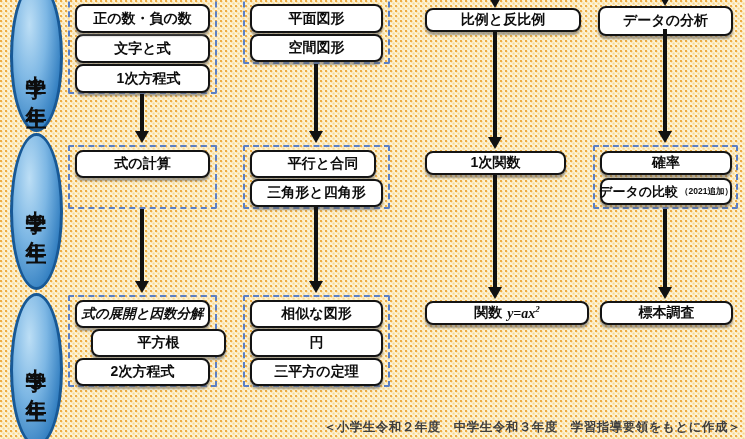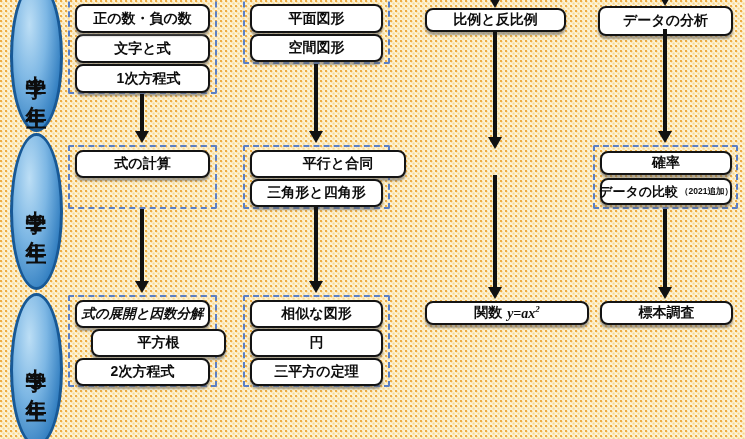--- a/index.html
+++ b/index.html
@@ -73,29 +73,30 @@
   <div class="dashed" style="left:68px;top:295px;width:149px;height:92px;"></div>
   <div class="box" style="left:75px;top:300px;width:135px;height:28px;font-size:13.5px;font-style:italic;">式の展開と因数分解</div>
   <div class="box" style="left:91px;top:329px;width:135px;height:28px;">平方根</div>
   <div class="box" style="left:75px;top:358px;width:135px;height:28px;">2次方程式</div>
 
   <div class="dashed" style="left:243px;top:-8px;width:147px;height:72px;"></div>
   <div class="box" style="left:250px;top:4px;width:133px;height:29px;text-align:right;">平面図形</div>
   <div class="box" style="left:250px;top:34px;width:133px;height:28px;">空間図形</div>
 
   <div class="dashed" style="left:243px;top:145px;width:147px;height:64px;"></div>
-  <div class="box" style="left:250px;top:150px;width:156px;height:28px;padding-left:20px;">平行と合同</div>
+  <div class="box" style="left:250px;top:150px;width:126px;height:28px;padding-left:20px;">平行と合同</div>
   <div class="box" style="left:250px;top:179px;width:133px;height:28px;">三角形と四角形</div>
 
   <div class="dashed" style="left:243px;top:295px;width:147px;height:92px;"></div>
   <div class="box" style="left:250px;top:300px;width:133px;height:28px;">相似な図形</div>
   <div class="box" style="left:250px;top:329px;width:133px;height:28px;">円</div>
   <div class="box" style="left:250px;top:358px;width:133px;height:28px;">三平方の定理</div>
 
-  <div class="box" style="left:425px;top:8px;width:141px;height:24px;">比例と反比例</div>
+  <div class="box" style="left:425px;top:8px;width:156px;height:24px;">比例と反比例</div>
+  <div class="box" style="left:425px;top:151px;width:141px;height:24px;">1次関数</div>
   <div class="box" style="left:425px;top:301px;width:164px;height:24px;">
     <span>関数</span>
       <span class="math"><span>y=ax</span><sup>2</sup></span>
   </div>
 
   <div class="box" style="left:598px;top:6px;width:135px;height:30px;">データの分析</div>
 
   <div class="dashed" style="left:593px;top:145px;width:145px;height:64px;"></div>
   <div class="box" style="left:600px;top:151px;width:132px;height:24px;">確率</div>
   <div class="box" style="left:600px;top:178px;width:132px;height:27px;font-size:13px;">
@@ -137,14 +138,15 @@
     </div>
   <div class="arrow" style="left:488px;top:175px;height:124px;">
       <div class="stem"></div>
       <div class="head"></div>
     </div>
   <div class="arrow" style="left:658px;top:209px;height:90px;">
       <div class="stem"></div>
       <div class="head"></div>
     </div>
 
+  <div class="caption">＜小学生令和２年度　中学生令和３年度　学習指導要領をもとに作成＞</div>
 
 </div>
 
 </body></html>

